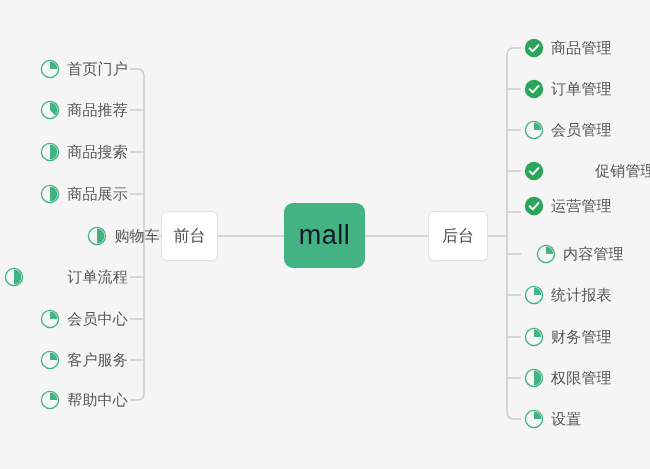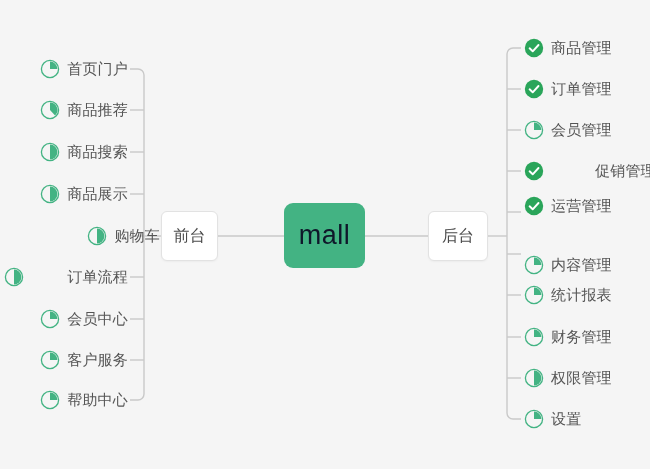--- a/index.html
+++ b/index.html
@@ -203,21 +203,21 @@
         </svg>
         <span class="leaf-label">促销管理</span>
       </div>
       <div class="leaf right" style="top: 193px; left: 524px;">
         <svg viewBox="0 0 20 20" class="leaf-icon">
           <circle cx="10" cy="10" r="9.2" fill="#2aa55a"></circle>
           <path d="M5.6 10.3 L8.7 13.3 L14.5 7.0" fill="none" stroke="#ffffff" stroke-width="1.9" stroke-linecap="round" stroke-linejoin="round"></path>
         </svg>
         <span class="leaf-label">运营管理</span>
       </div>
-      <div class="leaf right" style="top: 241px; left: 524px; margin-top: 11px;">
+      <div class="leaf right" style="top: 241px; left: 536px;">
         <svg viewBox="0 0 20 20" class="leaf-icon">
           <circle cx="10" cy="10" r="8.6" fill="none" stroke="#43b383" stroke-width="1.3"></circle>
           <path d="M 10 10 L 10 2.5999999999999996 A 7.4 7.4 0 0 1 17.4 10 Z" fill="#43b383"></path>
         </svg>
         <span class="leaf-label">内容管理</span>
       </div>
       <div class="leaf right" style="top: 282px; left: 524px;">
         <svg viewBox="0 0 20 20" class="leaf-icon">
           <circle cx="10" cy="10" r="8.6" fill="none" stroke="#43b383" stroke-width="1.3"></circle>
           <path d="M 10 10 L 10 2.5999999999999996 A 7.4 7.4 0 0 1 17.4 10 Z" fill="#43b383"></path>

